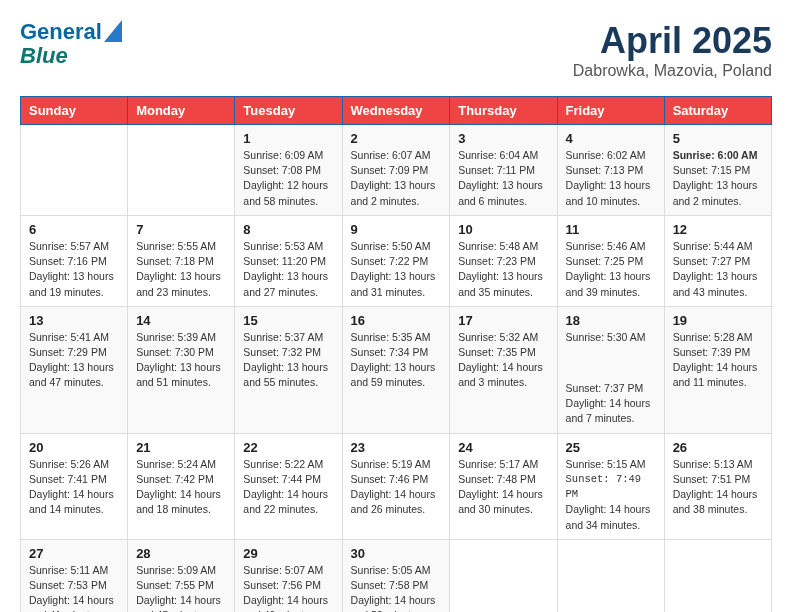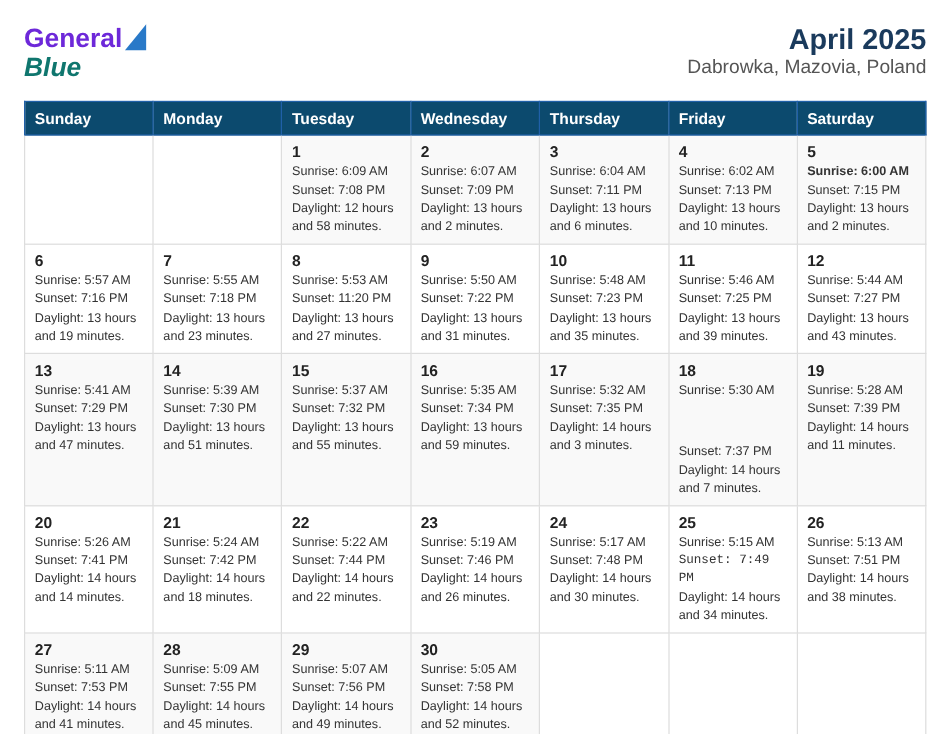--- a/index.html
+++ b/index.html
@@ -16,42 +16,42 @@
       align-items: flex-start;
       margin-bottom: 16px;
     }
     .logo {
       display: flex;
       align-items: center;
     }
     .logo-text {
       font-size: 22px;
       font-weight: bold;
-      color: #6d28d9;
+      color: #0369a1;
       line-height: 1.1;
     }
     .title-block {
       text-align: right;
     }
     .month-title {
-      font-size: 24px;
+      font-size: 36px;
       font-weight: bold;
       color: #1a3a5c;
     }
     .subtitle {
       font-size: 16px;
       color: #555;
     }
     .calendar {
       width: 100%;
       border-collapse: collapse;
       font-size: 11px;
     }
     .calendar thead tr {
-      background: #0c4a6e;
+      background: #ef4444;
       color: #fff;
     }
     .calendar thead th {
       padding: 6px 8px;
       text-align: left;
       font-size: 13px;
       font-weight: bold;
       border: 1px solid #2060a8;
     }
     .calendar tbody tr {

